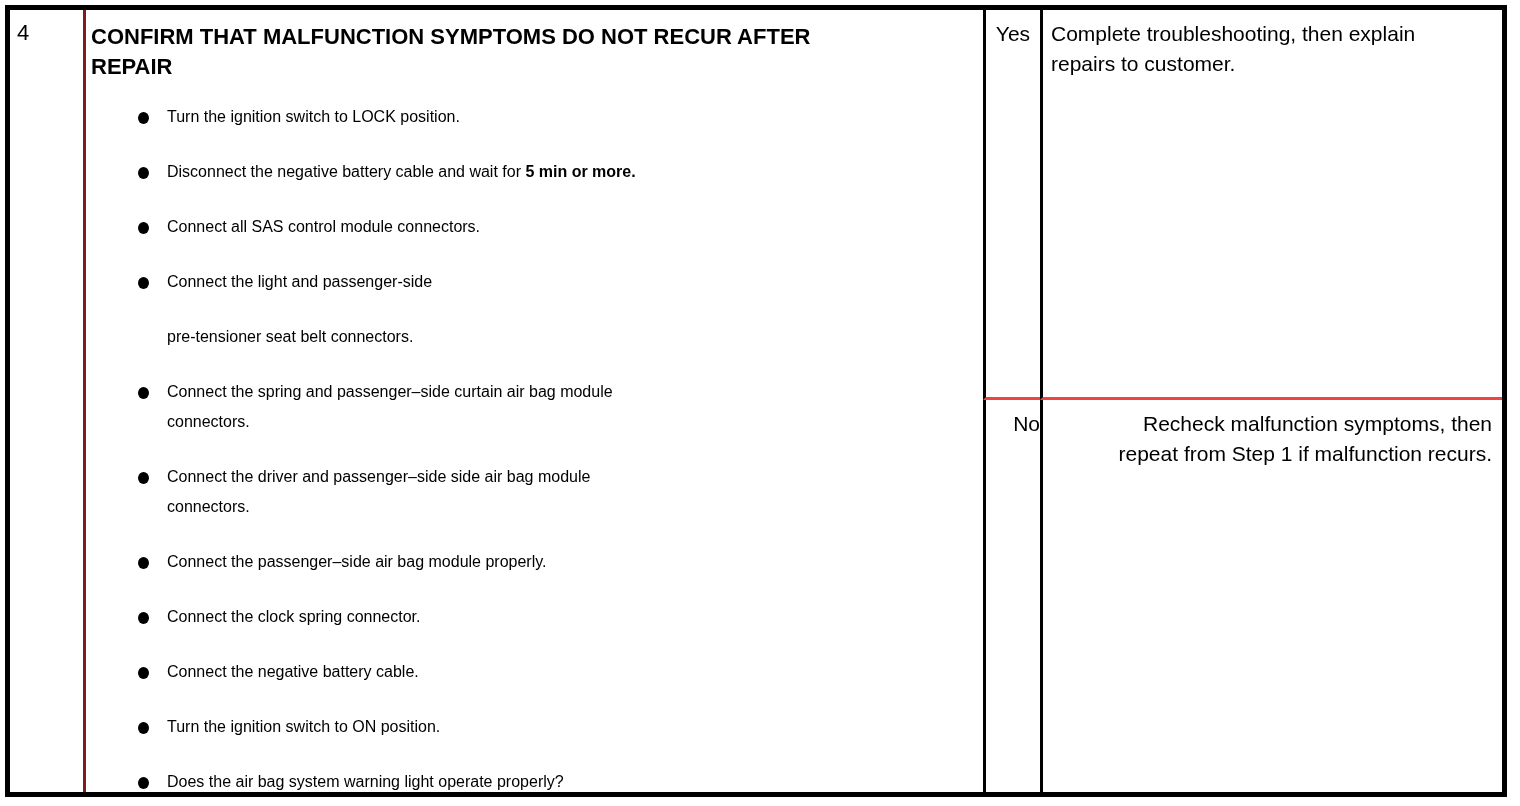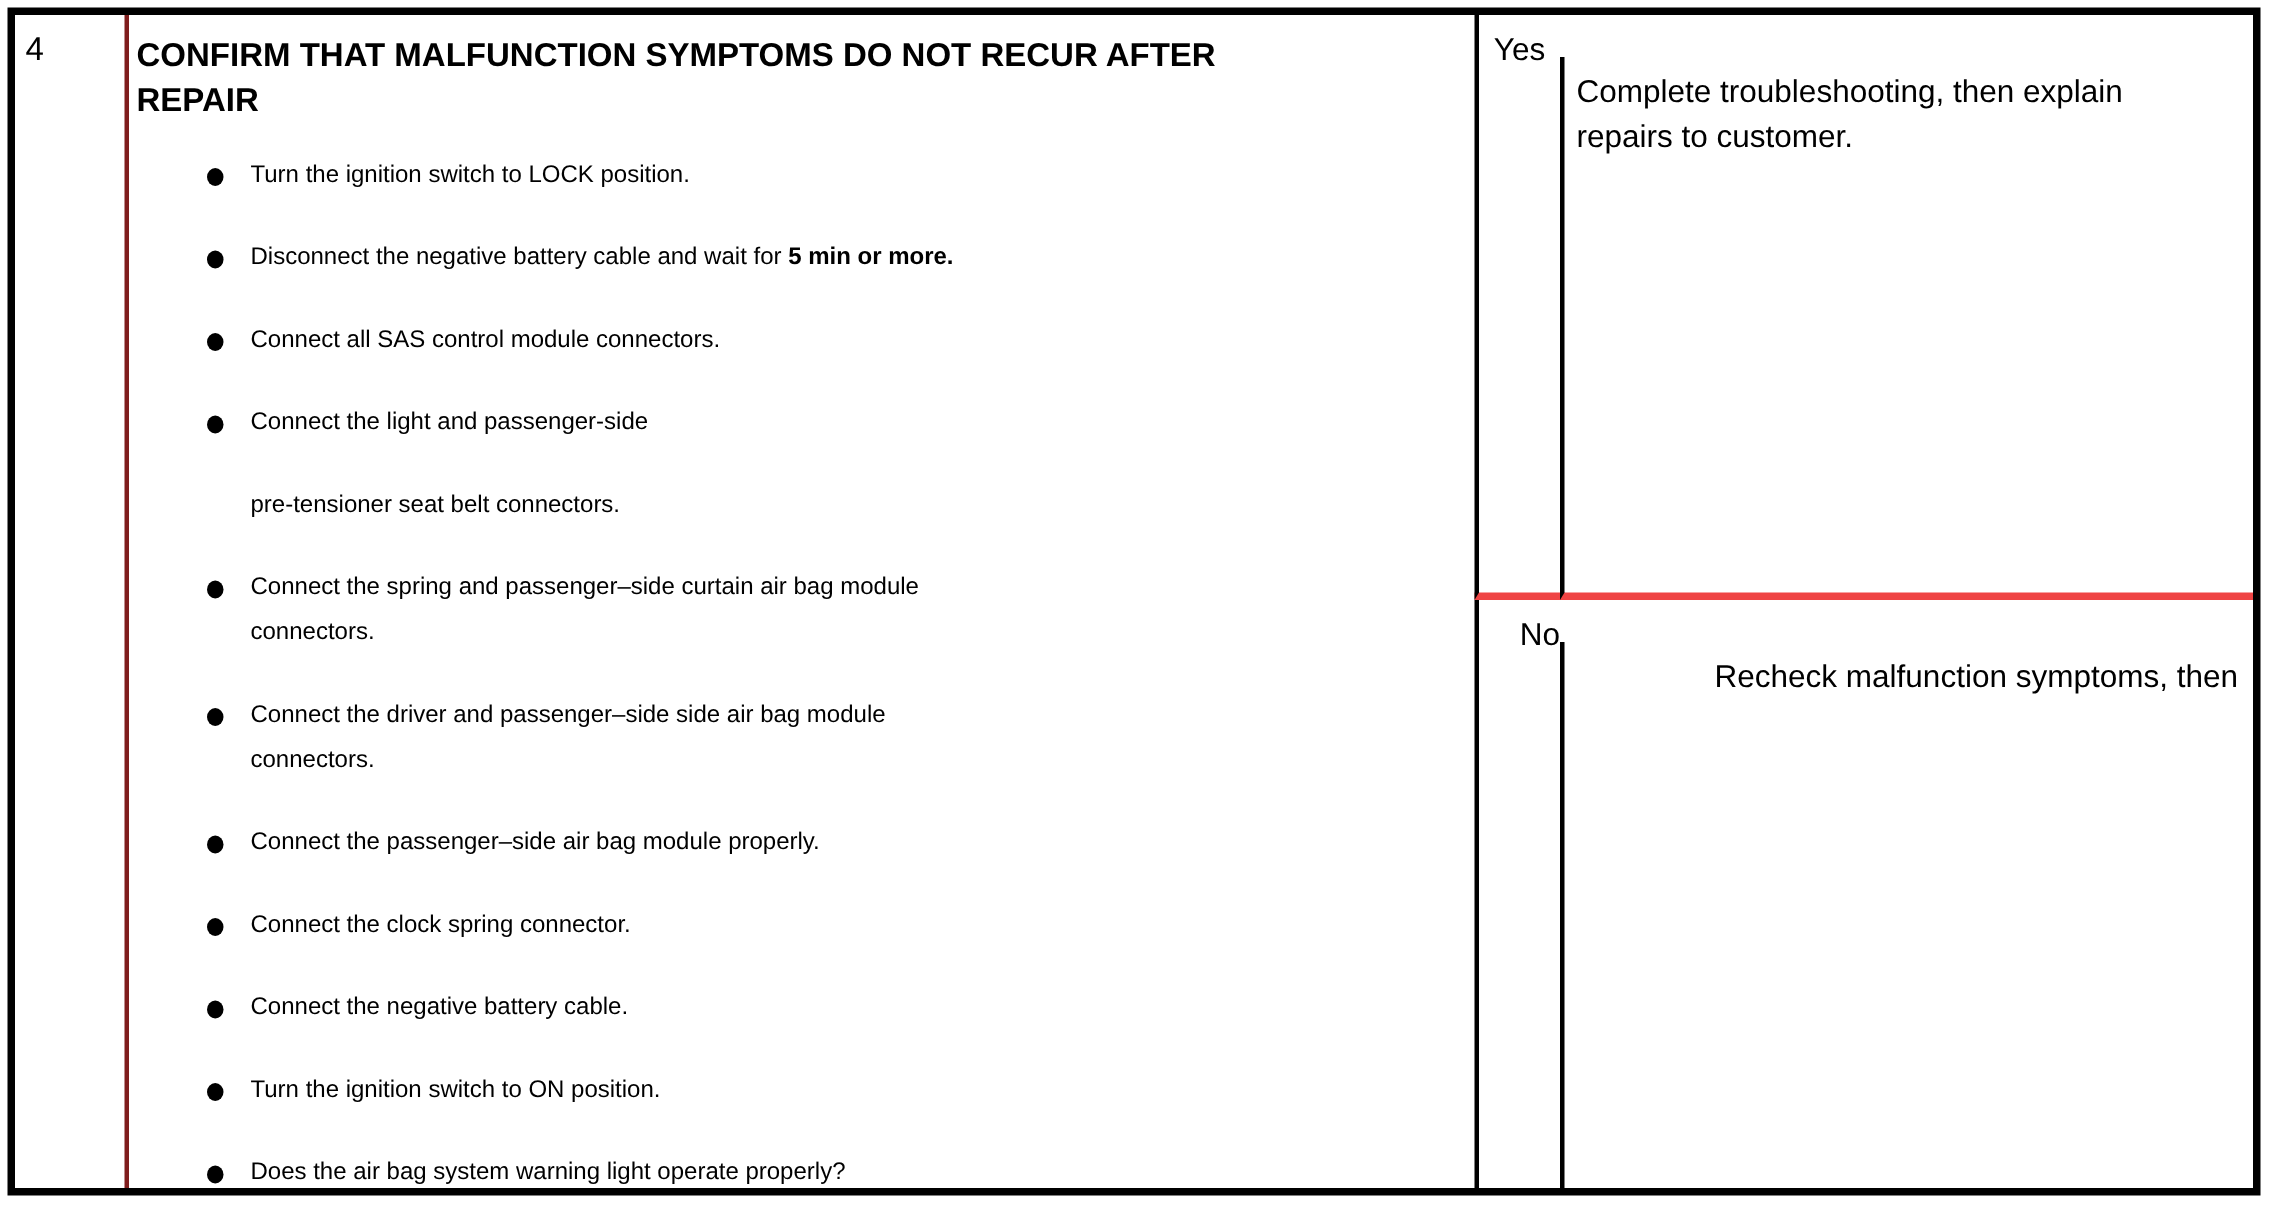--- a/index.html
+++ b/index.html
@@ -56,25 +56,24 @@
     border-left: 3px solid #000000;
     text-align: center;
     padding-top: 12px;
     font-size: 21px;
     line-height: 24px;
   }
   .cell-action-yes, .cell-action-no {
     grid-column: 4;
     border-left: 3px solid #000000;
     padding: 9px 10px 0 8px;
-    margin-top: 28px;
   }
   .cell-verdict-yes, .cell-action-yes {
     grid-row: 1;
-    border-bottom: 5px solid #ef4444;
+    border-bottom: 3px solid #ef4444;
   }
   .cell-verdict-no, .cell-action-no {
     grid-row: 2;
     text-align: right;
   }
   .title-line {
     font-weight: bold;
     font-size: 22px;
     line-height: 30px;
     white-space: nowrap;
@@ -174,16 +173,17 @@
     <div class="cell cell-action-yes">
       <div class="action-line">Complete troubleshooting, then explain</div>
       <div class="action-line">repairs to customer.</div>
     </div>
 
     <div class="cell cell-verdict-no">
       <span>No</span>
     </div>
     <div class="cell cell-action-no">
       <div class="action-line">Recheck malfunction symptoms, then</div>
+      <div class="action-line">repeat from Step 1 if malfunction recurs.</div>
     </div>
 
   </div>
 </div>
 
 </body></html>

